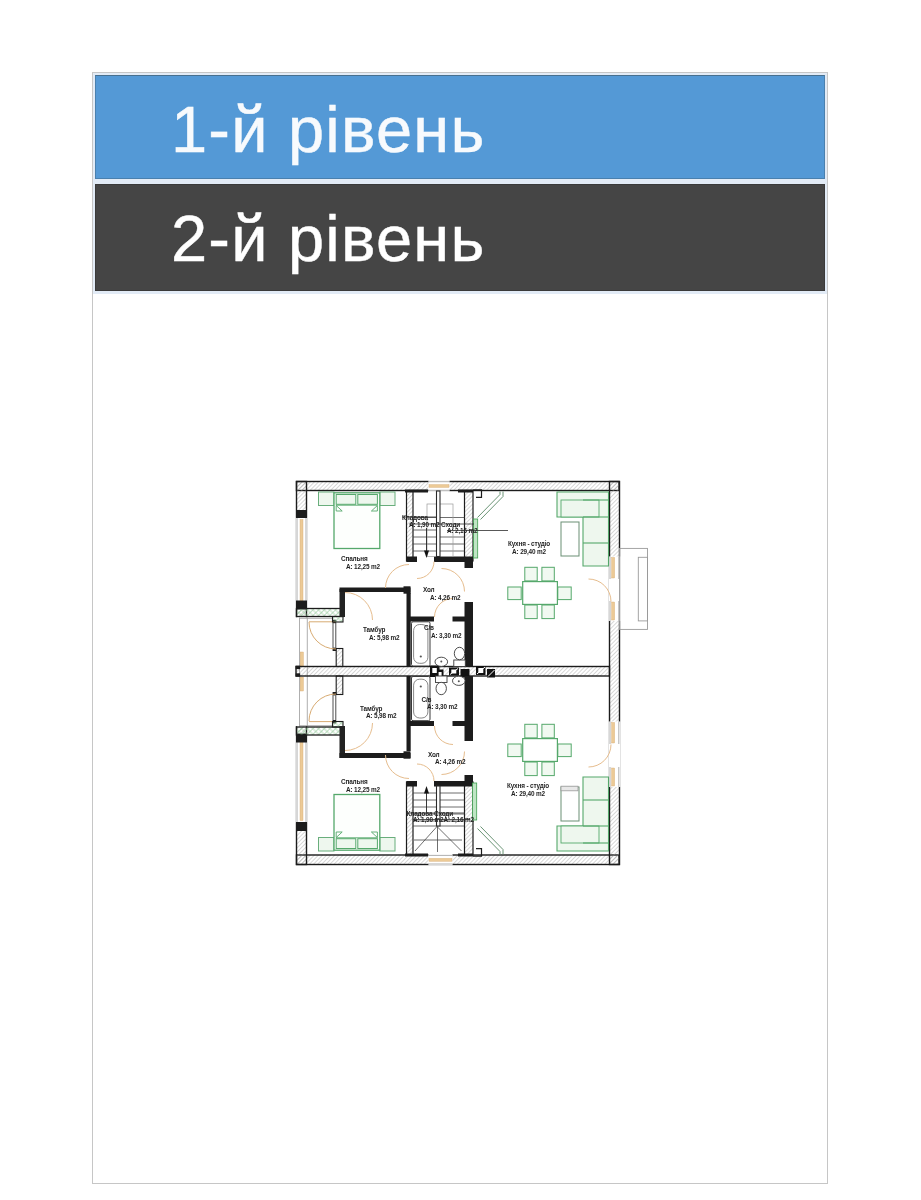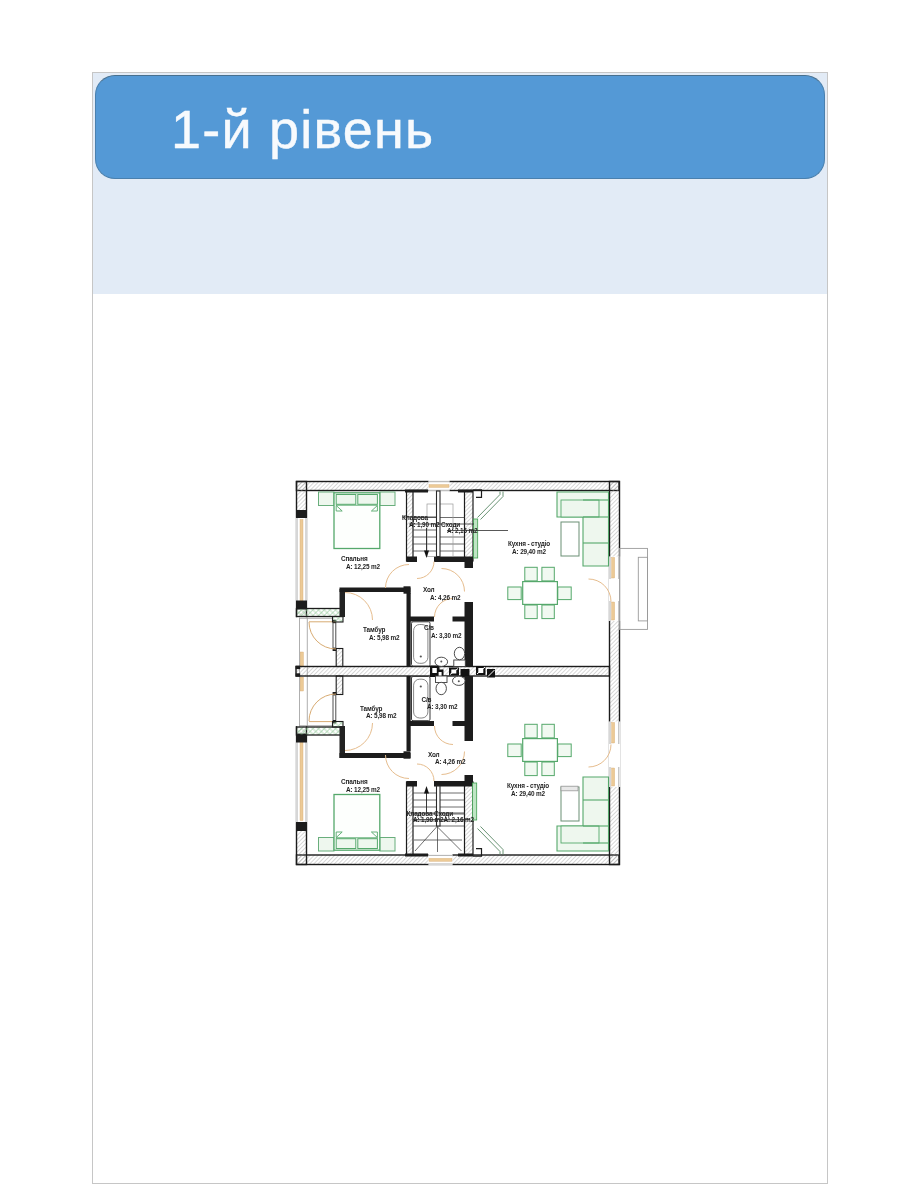--- a/index.html
+++ b/index.html
@@ -1,29 +1,30 @@
 <!DOCTYPE html>
 <html><head>
 <meta charset="utf-8">
 <style>
 html,body{margin:0;padding:0;background:#ffffff;width:921px;height:1200px;font-family:"Liberation Sans",sans-serif;}
 #card{position:absolute;left:92px;top:72px;width:736px;height:1112px;box-sizing:border-box;border:1px solid #c6c6c6;background:linear-gradient(#e2ebf6 0px,#e2ebf6 221px,#ffffff 221px);padding:2px;}
-.hdr{box-sizing:border-box;width:100%;font-size:54px;letter-spacing:1.2px;overflow:hidden;white-space:nowrap;border-radius:20px;}
+.hdr{box-sizing:border-box;width:100%;font-size:65px;letter-spacing:1.2px;overflow:hidden;white-space:nowrap;}
 #h1{height:104px;line-height:107px;background:#5499d6;border:1px solid #4a80ae;border-top-color:#48708f;color:#f7fafd;padding-left:75px;-webkit-text-stroke:0.45px #f7fafd;}
 #gap{height:5px;}
 #h2{height:107px;line-height:107px;background:#454545;border:1px solid #3a3a3a;color:#ffffff;padding-left:75px;-webkit-text-stroke:0.45px #ffffff;}
 </style>
 </head>
 <body>
 
 <div id="card">
 
 <div class="hdr" id="h1">1-й рівень</div>
 <div id="gap"></div>
 
+<div class="hdr" id="h2">2-й рівень</div>
 </div>
 <svg width="921" height="1200" viewBox="0 0 921 1200" style="position:absolute;left:0;top:0" fill="none">
 <defs>
 <pattern id="ht" patternUnits="userSpaceOnUse" width="2.9" height="2.9" patternTransform="rotate(45)">
 <line x1="0" y1="0" x2="0" y2="2.9" stroke="#9b9b9b" stroke-width="0.8"></line>
 </pattern>
 <pattern id="htg" patternUnits="userSpaceOnUse" width="4" height="4" patternTransform="rotate(45)">
 <line x1="0" y1="0" x2="0" y2="4" stroke="#7cbc8a" stroke-width="1"></line>
 <line x1="0" y1="2" x2="4" y2="2" stroke="#9ccf9c" stroke-width="0.7"></line>
 </pattern>

